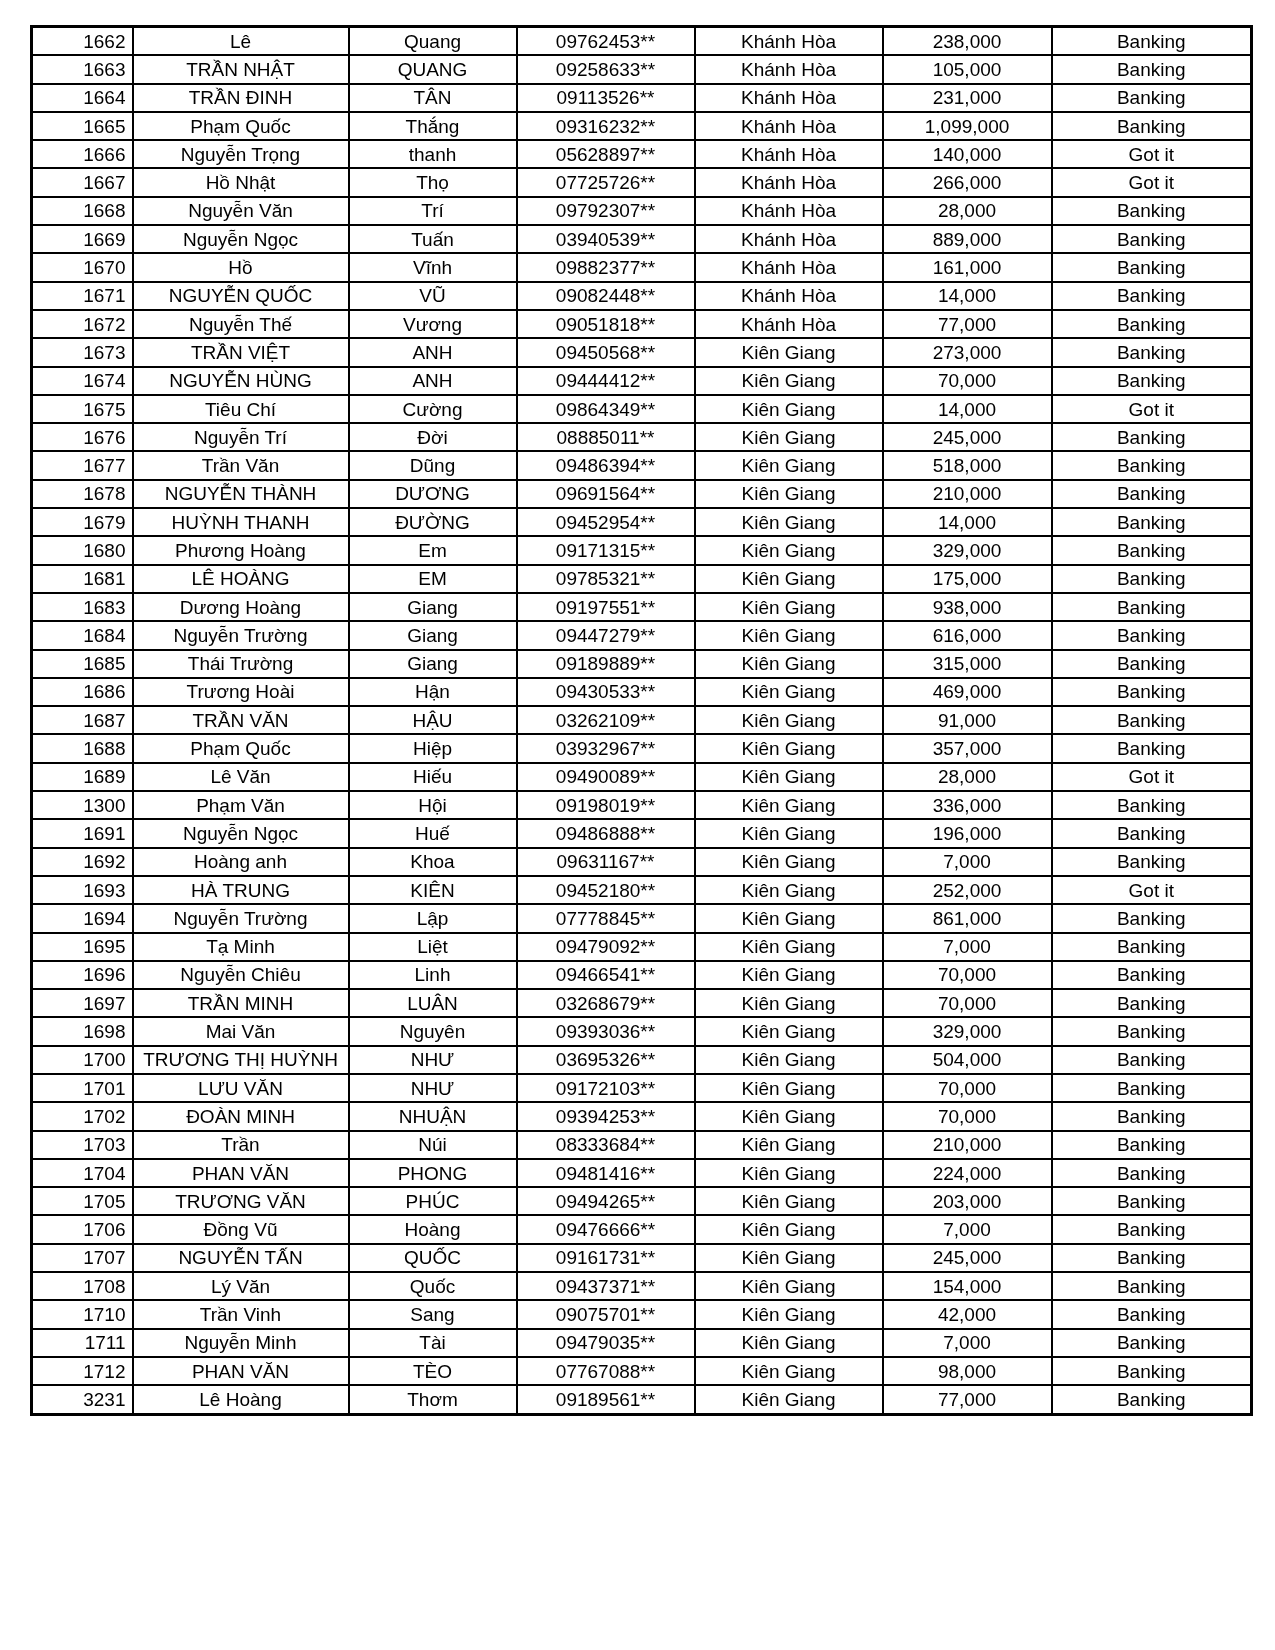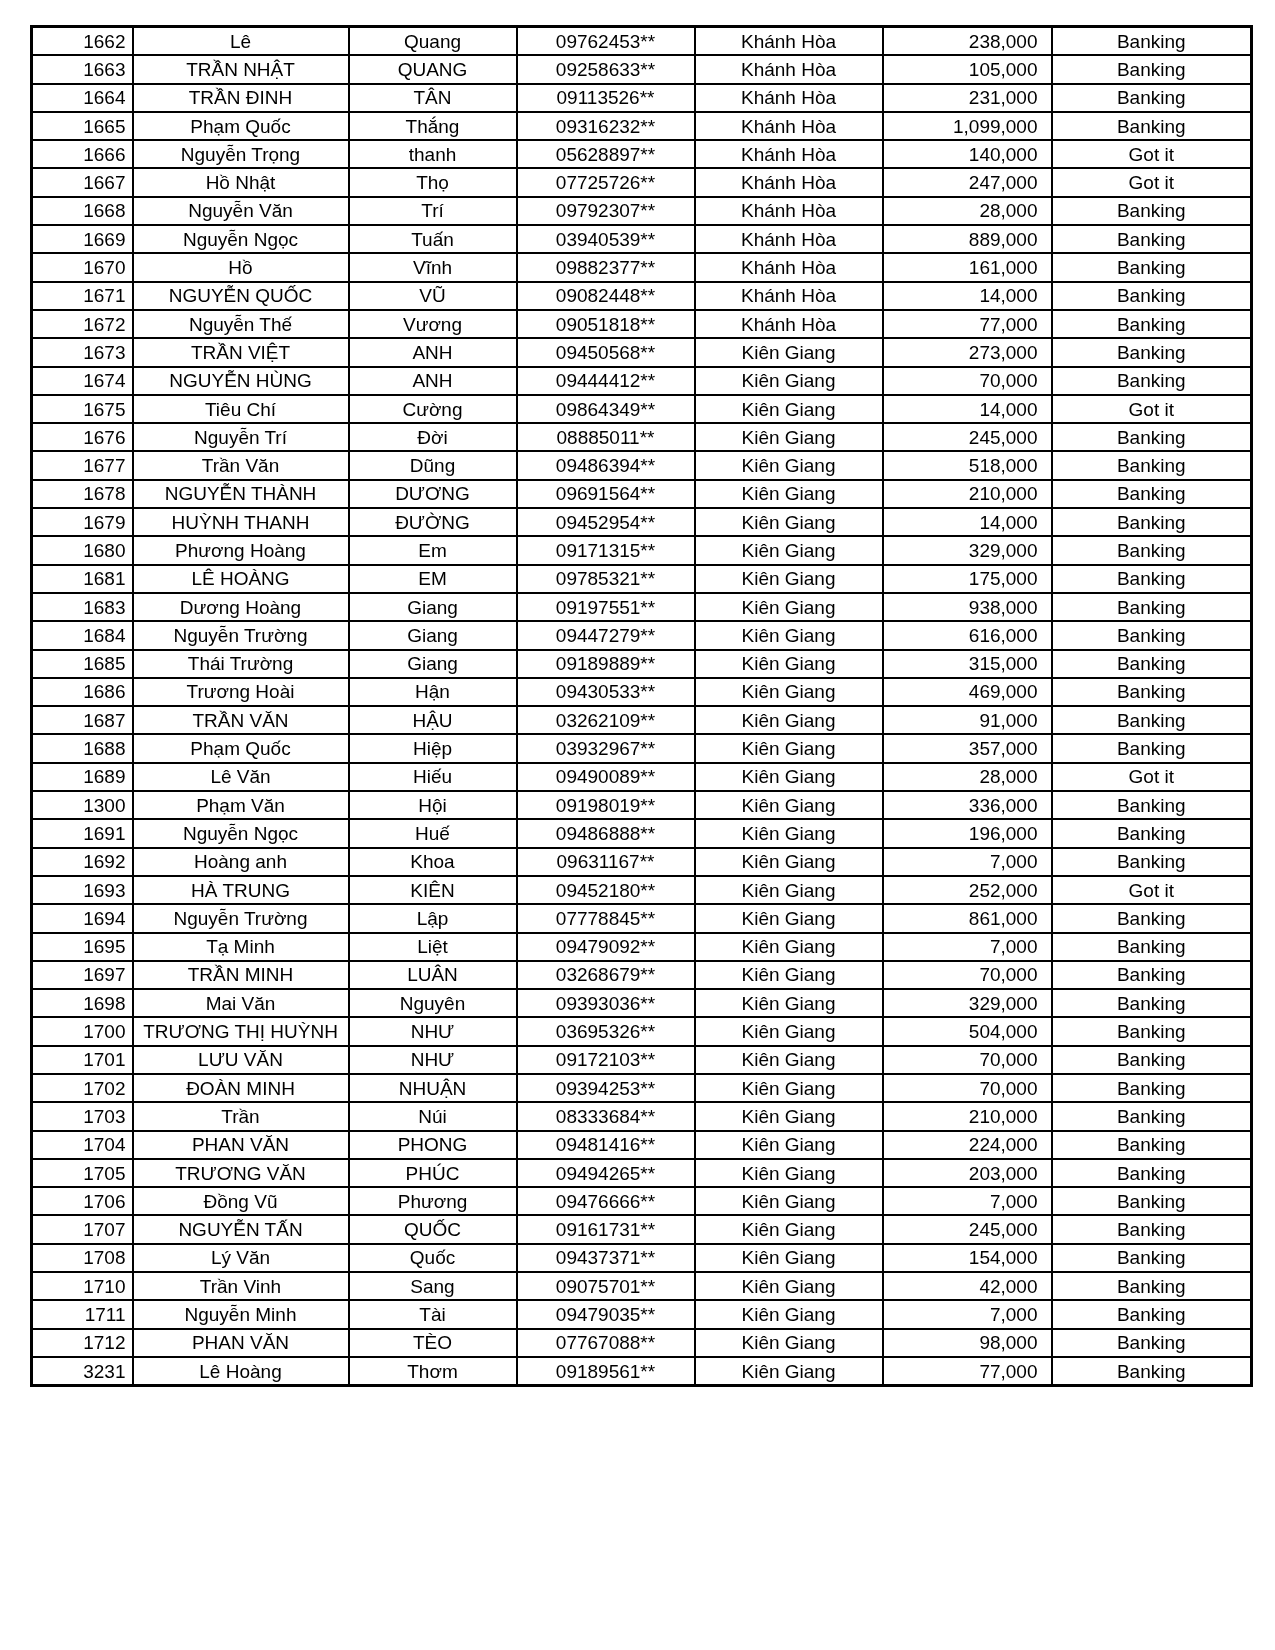--- a/index.html
+++ b/index.html
@@ -28,21 +28,21 @@
     font-size: 19px;
     line-height: 1;
     height: 26.3px; 
     padding: 0;
     white-space: nowrap;
     overflow: hidden;
     vertical-align: middle;
     text-align: center;
   }
   table.sheet td.col0 { text-align: right; padding-right: 6px; }
-  table.sheet td.col5 { text-align: right; padding-right: 13px; }
+  table.sheet td.col5 { text-align: center; }
 </style>
 </head>
 <body>
 
 <table class="sheet">
   <colgroup>
     <col style="width:101px">
     <col style="width:216px">
     <col style="width:168px">
     <col style="width:178px">
@@ -95,21 +95,21 @@
         <td class="col4">Khánh Hòa</td>
         <td class="col5">140,000</td>
         <td class="col6">Got it</td>
       </tr>
       <tr>
         <td class="col0">1667</td>
         <td class="col1">Hồ Nhật</td>
         <td class="col2">Thọ</td>
         <td class="col3">07725726**</td>
         <td class="col4">Khánh Hòa</td>
-        <td class="col5">247,000</td>
+        <td class="col5">266,000</td>
         <td class="col6">Got it</td>
       </tr>
       <tr>
         <td class="col0">1668</td>
         <td class="col1">Nguyễn Văn</td>
         <td class="col2">Trí</td>
         <td class="col3">09792307**</td>
         <td class="col4">Khánh Hòa</td>
         <td class="col5">28,000</td>
         <td class="col6">Banking</td>
@@ -342,20 +342,29 @@
       <tr>
         <td class="col0">1695</td>
         <td class="col1">Tạ Minh</td>
         <td class="col2">Liệt</td>
         <td class="col3">09479092**</td>
         <td class="col4">Kiên Giang</td>
         <td class="col5">7,000</td>
         <td class="col6">Banking</td>
       </tr>
       <tr>
+        <td class="col0">1696</td>
+        <td class="col1">Nguyễn Chiêu</td>
+        <td class="col2">Linh</td>
+        <td class="col3">09466541**</td>
+        <td class="col4">Kiên Giang</td>
+        <td class="col5">70,000</td>
+        <td class="col6">Banking</td>
+      </tr>
+      <tr>
         <td class="col0">1697</td>
         <td class="col1">TRẦN MINH</td>
         <td class="col2">LUÂN</td>
         <td class="col3">03268679**</td>
         <td class="col4">Kiên Giang</td>
         <td class="col5">70,000</td>
         <td class="col6">Banking</td>
       </tr>
       <tr>
         <td class="col0">1698</td>
@@ -416,21 +425,21 @@
         <td class="col1">TRƯƠNG VĂN</td>
         <td class="col2">PHÚC</td>
         <td class="col3">09494265**</td>
         <td class="col4">Kiên Giang</td>
         <td class="col5">203,000</td>
         <td class="col6">Banking</td>
       </tr>
       <tr>
         <td class="col0">1706</td>
         <td class="col1">Đồng Vũ</td>
-        <td class="col2">Phương</td>
+        <td class="col2">Hoàng</td>
         <td class="col3">09476666**</td>
         <td class="col4">Kiên Giang</td>
         <td class="col5">7,000</td>
         <td class="col6">Banking</td>
       </tr>
       <tr>
         <td class="col0">1707</td>
         <td class="col1">NGUYỄN TẤN</td>
         <td class="col2">QUỐC</td>
         <td class="col3">09161731**</td>

